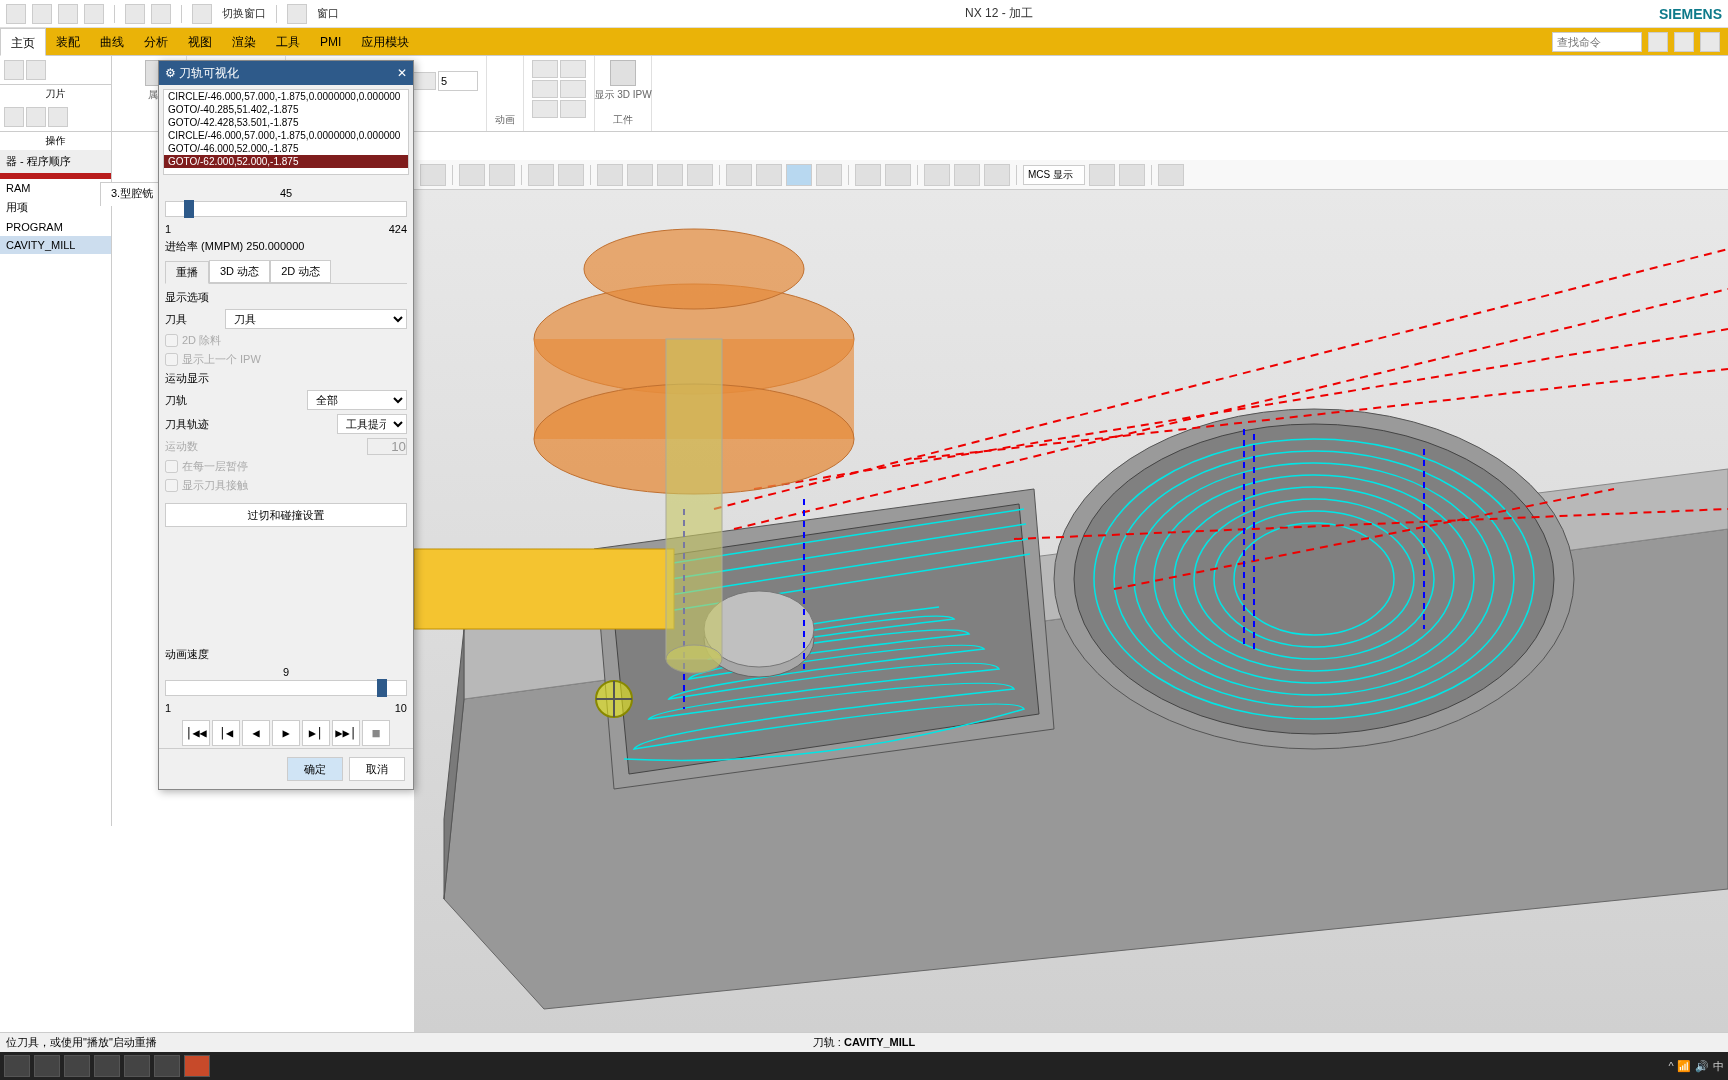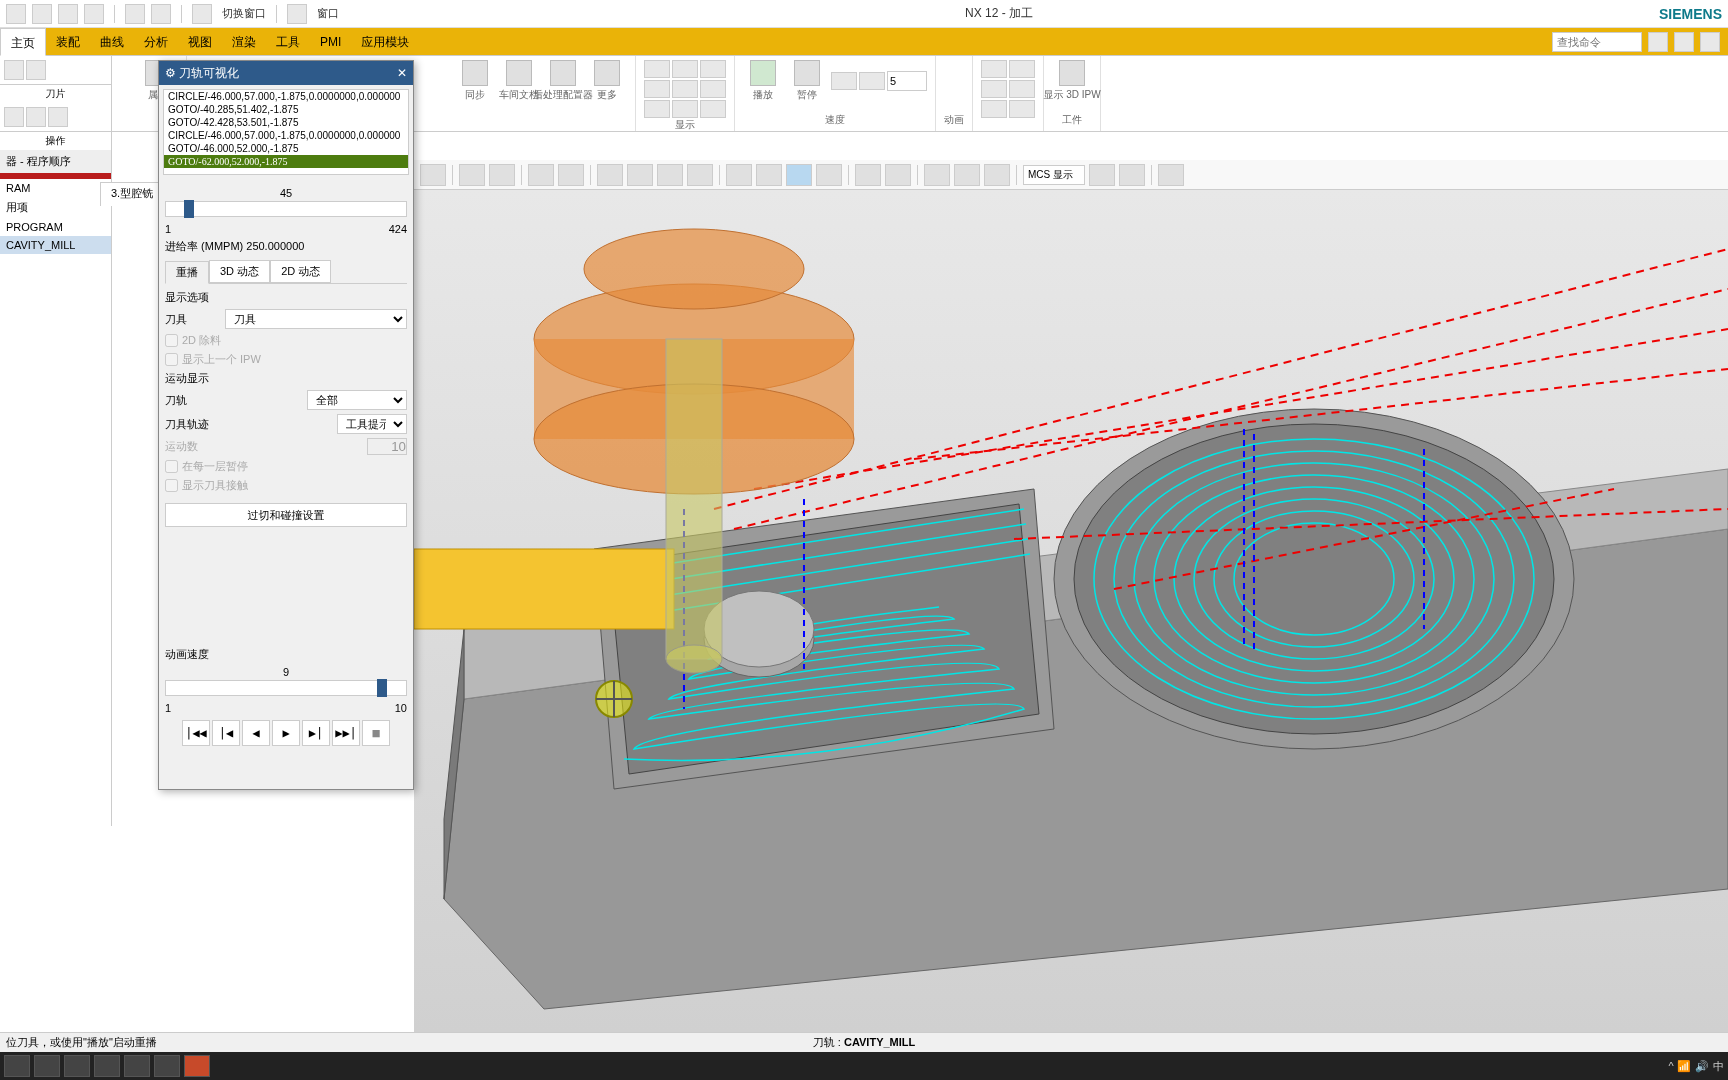--- a/index.html
+++ b/index.html
@@ -48,21 +48,21 @@
 
 .tabstrip { position: absolute; left: 100px; top: 182px; height: 24px; display: flex; }
 .tabstrip .tab { padding: 3px 10px; background: #fff; border: 1px solid #ccc; border-bottom: none; font-size: 11px; }
 
 
 .dialog { position: absolute; left: 158px; top: 60px; width: 256px; height: 730px; background: #f0f0f0; border: 1px solid #888; box-shadow: 2px 2px 8px rgba(0,0,0,0.3); z-index: 100; }
 .dlg-title { height: 24px; background: #2e5a8a; color: #fff; display: flex; align-items: center; padding: 0 6px; font-size: 12px; }
 .dlg-title-x { margin-left: auto; cursor: pointer; }
 .dlg-list { height: 86px; background: #fff; border: 1px solid #ccc; margin: 4px; overflow-y: scroll; font-size: 10px; }
 .dlg-list-item { padding: 1px 4px; white-space: nowrap; overflow: hidden; }
-.dlg-list-item.sel { background: #4d7c0f; color: #fff; font-family: Liberation Serif, serif; }
+.dlg-list-item.sel { background: #7f1d1d; color: #fff; }
 .dlg-body { padding: 6px; }
 .dlg-slider-row { display: flex; justify-content: space-between; font-size: 11px; margin: 2px 0; }
 .dlg-slider { width: 100%; height: 16px; position: relative; background: #fff; border: 1px solid #ccc; margin: 2px 0 6px 0; }
 .dlg-slider-thumb { position: absolute; width: 10px; height: 18px; background: #2e5a8a; top: -2px; }
 .dlg-label { font-size: 11px; margin: 4px 0; }
 .dlg-tabs { display: flex; border-bottom: 1px solid #ccc; margin: 6px 0; }
 .dlg-tab { padding: 3px 10px; font-size: 11px; border: 1px solid #ccc; background: #fff; }
 .dlg-tab.active { background: #f0f0f0; border-bottom: 1px solid #f0f0f0; position: relative; top: 1px; }
 .dlg-row { display: flex; align-items: center; margin: 4px 0; font-size: 11px; }
 .dlg-row label { flex: 0 0 60px; }
@@ -134,40 +134,20 @@
 
 <div class="ribbon">
   <div class="ribbon-group">
     <div class="rg-items">
       <div class="rg-btn">
           <div class="rg-btn-icon"></div>
           <div class="rg-btn-lbl">属性</div>
         </div>
     </div>
   </div>
-  <div class="ribbon-group" style="margin-left:260px;">
-    <div class="rg-items">
-      <div class="rg-btn">
-          <div class="rg-btn-icon"></div>
-          <div class="rg-btn-lbl">同步</div>
-        </div>
-      <div class="rg-btn">
-          <div class="rg-btn-icon"></div>
-          <div class="rg-btn-lbl">车间文档</div>
-        </div>
-      <div class="rg-btn">
-          <div class="rg-btn-icon"></div>
-          <div class="rg-btn-lbl">后处理配置器</div>
-        </div>
-      <div class="rg-btn">
-          <div class="rg-btn-icon"></div>
-          <div class="rg-btn-lbl">更多</div>
-        </div>
-    </div>
-  </div>
   <div class="ribbon-group">
     <div class="rg-3x3">
       <div class="rg-mini"></div>
         <div class="rg-mini"></div>
         <div class="rg-mini"></div>
       <div class="rg-mini"></div>
         <div class="rg-mini"></div>
         <div class="rg-mini"></div>
       <div class="rg-mini"></div>
         <div class="rg-mini"></div>
@@ -428,20 +408,24 @@
     <div class="dlg-playback">
       <div class="dlg-pb-btn">|◀◀</div>
       <div class="dlg-pb-btn">|◀</div>
       <div class="dlg-pb-btn">◀</div>
       <div class="dlg-pb-btn">▶</div>
       <div class="dlg-pb-btn">▶|</div>
       <div class="dlg-pb-btn">▶▶|</div>
       <div class="dlg-pb-btn" style="color:#888;">■</div>
     </div>
   </div>
+  <div class="dlg-footer">
+    <button class="dlg-f-btn primary">确定</button>
+    <button class="dlg-f-btn">取消</button>
+  </div>
 </div>
 
 <div class="statusbar">
   <span>位刀具，或使用"播放"启动重播</span>
   <span class="status-center"><span>刀轨 :</span> <b>CAVITY_MILL</b></span>
 </div>
 
 <div class="taskbar">
   <div class="task-icon"></div>
   <div class="task-icon"></div>

